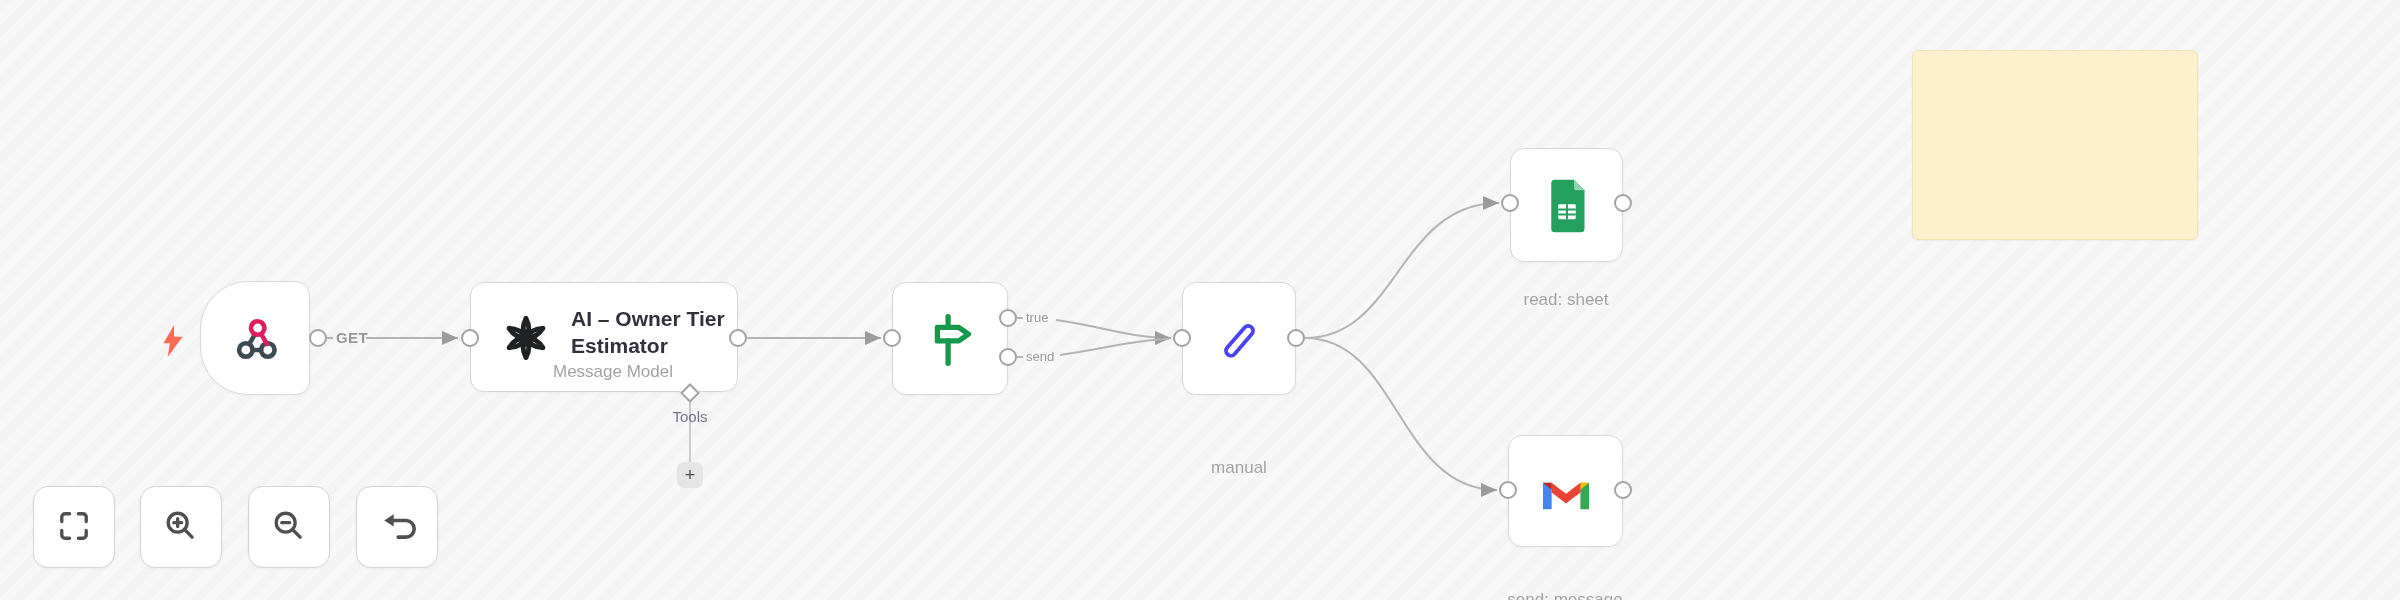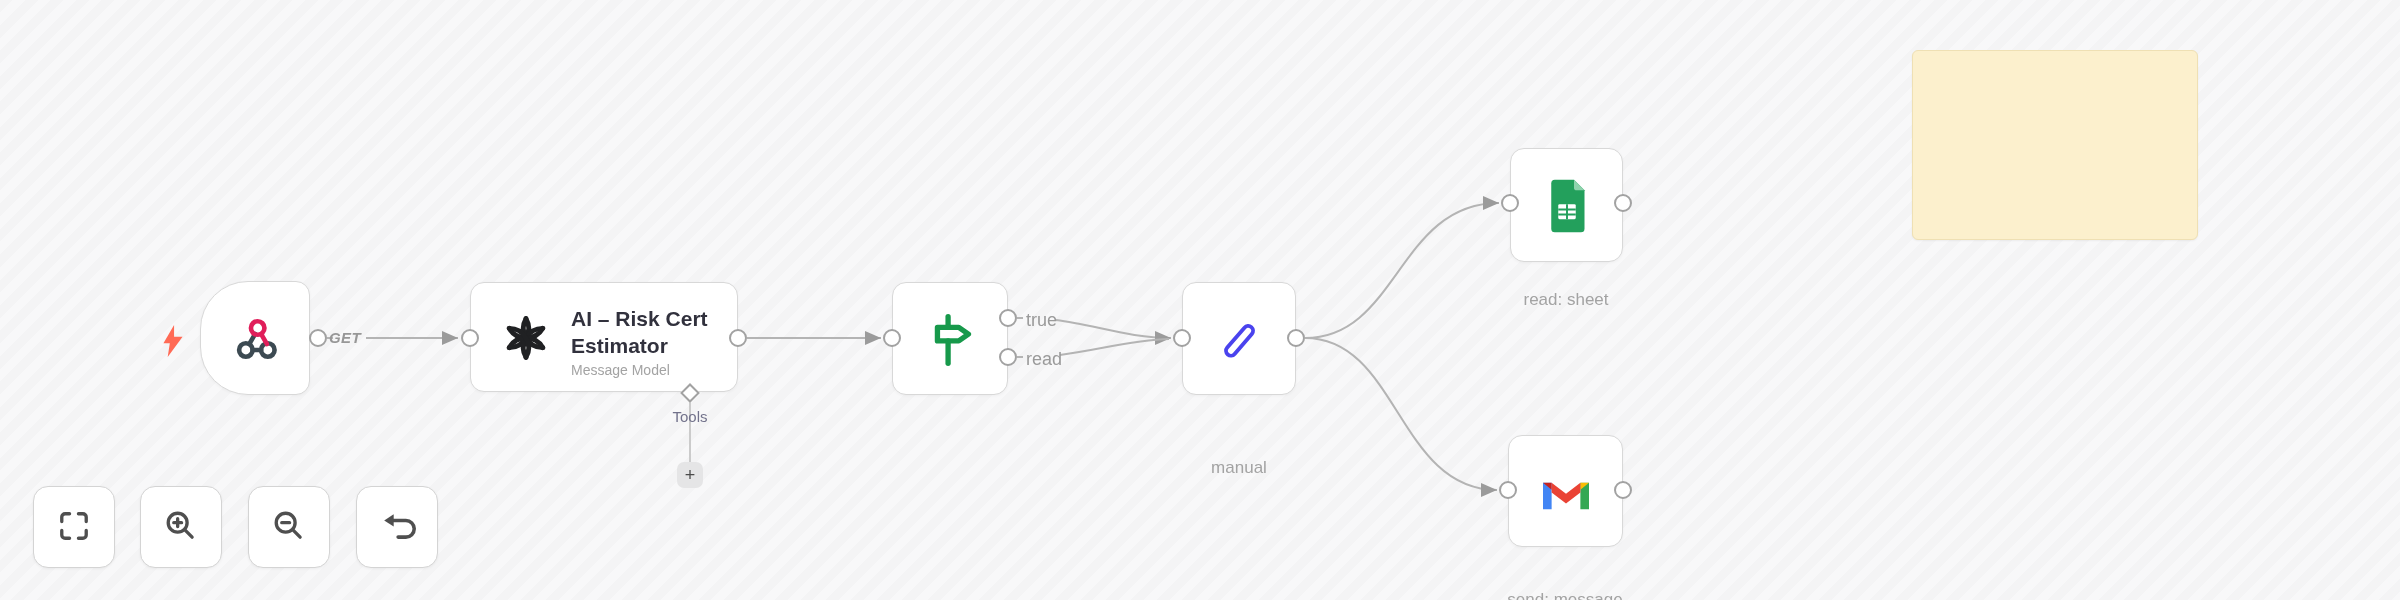--- a/index.html
+++ b/index.html
@@ -36,26 +36,26 @@
   }
   .node-sub {
     position:absolute; text-align:center; font-size:17px; font-weight:400;
     color:#a3a3a3; z-index:2;
   }
   .edge-label {
     position:absolute; font-size:15px; font-weight:700; color:#979797;
     z-index:2; letter-spacing:.4px;
   }
   .io-label {
-    position:absolute; font-size:18px; font-weight:400; color:#9a9a9a; z-index:2;
+    position:absolute; font-size:13px; font-weight:400; color:#9a9a9a; z-index:2;
   }
 
   .ai-title { position:absolute; left:100px; top:22px; width:160px;
     font-size:21px; font-weight:700; color:#31313d; line-height:27px; }
-  .ai-sub { position:absolute; left:100px; top:79px; font-size:14px; color:#a3a3a3; }
+  .ai-sub { position:absolute; left:82px; top:79px; font-size:17px; color:#a3a3a3; }
 
   .tools-label { position:absolute; left:650px; top:408px; width:80px;
     text-align:center; font-size:15px; color:#72728b; z-index:2; }
   .add-btn {
     position:absolute; left:677px; top:462px; width:26px; height:26px;
     background:#e5e5e6; border:none; border-radius:7px; color:#4b4b4b;
     font-size:18px; line-height:24px; text-align:center; z-index:3; cursor:pointer;
   }
 
   .bolt { position:absolute; left:160px; top:324px; z-index:2; }
@@ -112,34 +112,34 @@
         <path d="M24,38 L31,26" stroke="#3c4a52" stroke-width="5.5" stroke-linecap="round"></path>
         <path d="M38,45 L28,45" stroke="#3c4a52" stroke-width="5.5" stroke-linecap="round"></path>
         <circle cx="20" cy="45" r="8" stroke="#3c4a52" stroke-width="5.5"></circle>
         <circle cx="46" cy="45" r="8" stroke="#3c4a52" stroke-width="5.5"></circle>
         <path d="M38,26 L45,38" stroke="#e01e5a" stroke-width="5.5" stroke-linecap="round"></path>
         <circle cx="34" cy="19" r="8" stroke="#e01e5a" stroke-width="5.5"></circle>
       </svg>
     </div>
   </div>
   <div class="port" style="left:309px;top:329px;"></div>
-  <div class="edge-label" style="left:329px;top:329px;font-style:italic;">GET</div>
+  <div class="edge-label" style="left:336px;top:329px;">GET</div>
 
   <div class="node" style="left:470px;top:282px;width:268px;height:110px;">
     <div class="node-icon" style="left:24px;top:24px;">
       <svg width="62" height="62" viewBox="0 0 64 64" fill="none" stroke="#202123" stroke-width="5" stroke-linecap="round">
         <path d="M32,12 A20,20 0 0 1 14.68,42"></path>
         <path d="M32,12 A20,20 0 0 1 14.68,42" transform="rotate(60 32 32)"></path>
         <path d="M32,12 A20,20 0 0 1 14.68,42" transform="rotate(120 32 32)"></path>
         <path d="M32,12 A20,20 0 0 1 14.68,42" transform="rotate(180 32 32)"></path>
         <path d="M32,12 A20,20 0 0 1 14.68,42" transform="rotate(240 32 32)"></path>
         <path d="M32,12 A20,20 0 0 1 14.68,42" transform="rotate(300 32 32)"></path>
       </svg>
     </div>
-    <div class="ai-title">AI – Risk Cert Estimator</div>
+    <div class="ai-title">AI – Owner Tier Estimator</div>
     <div class="ai-sub">Message Model</div>
   </div>
   <div class="port" style="left:461px;top:329px;"></div>
   <div class="port" style="left:729px;top:329px;"></div>
   <div class="diamond-port" style="left:683px;top:386px;"></div>
   <div class="tools-label">Tools</div>
   <button class="add-btn">+</button>
 
   <div class="node" style="left:892px;top:282px;width:116px;height:113px;">
     <div class="node-icon" style="left:27px;top:25px;">
@@ -147,21 +147,21 @@
         <path d="M29,9 L29,20"></path>
         <path d="M18,20 L40,20 L50,27 L40,34 L18,34 Z"></path>
         <path d="M29,34 L29,57"></path>
       </svg>
     </div>
   </div>
   <div class="port" style="left:883px;top:329px;"></div>
   <div class="port" style="left:999px;top:309px;"></div>
   <div class="port" style="left:999px;top:348px;"></div>
   <div class="io-label" style="left:1026px;top:310px;">true</div>
-  <div class="io-label" style="left:1026px;top:349px;">read</div>
+  <div class="io-label" style="left:1026px;top:349px;">send</div>
 
   <div class="node" style="left:1182px;top:282px;width:114px;height:113px;">
     <div class="node-icon" style="left:28px;top:27px;">
       <svg width="58" height="58" viewBox="0 0 64 64" fill="none">
         <path d="M22,45 L41,23" stroke="#4a43ee" stroke-width="15" stroke-linecap="round"></path>
         <path d="M22,45 L41,23" stroke="#ffffff" stroke-width="6.5" stroke-linecap="round"></path>
       </svg>
     </div>
   </div>
   <div class="port" style="left:1173px;top:329px;"></div>

